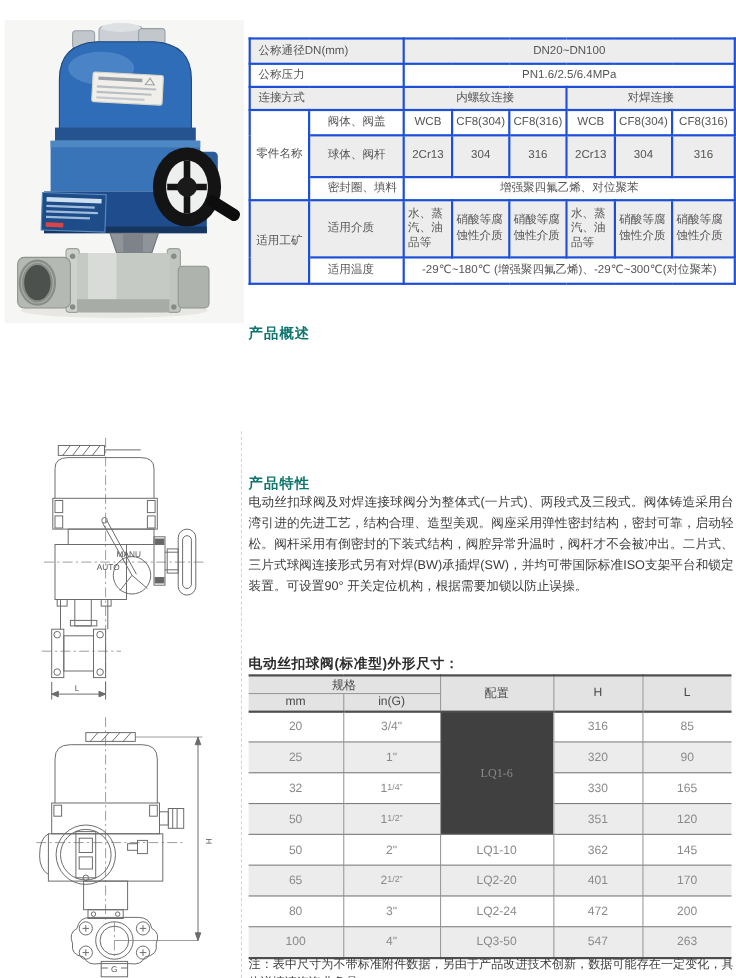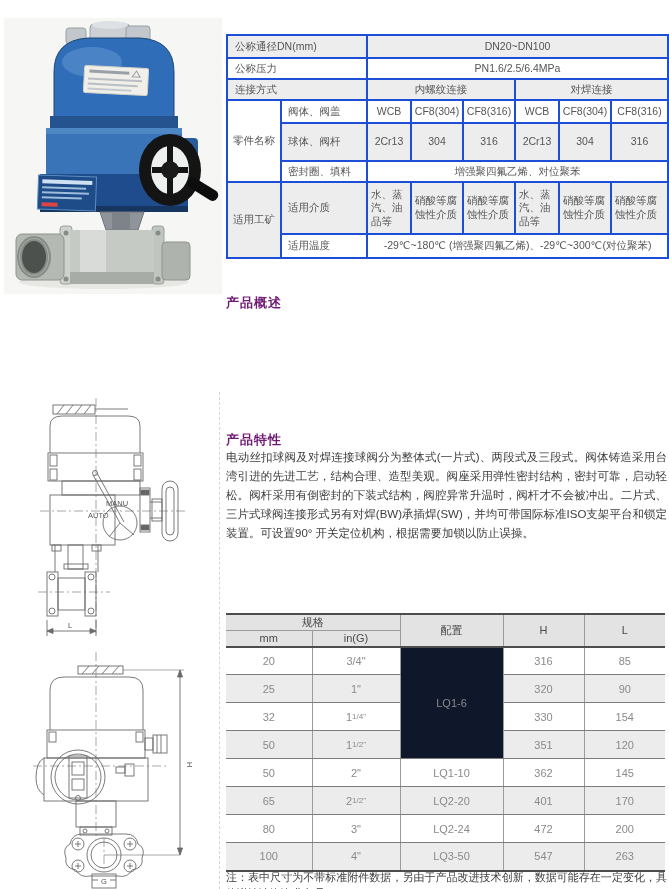--- a/index.html
+++ b/index.html
@@ -2,48 +2,48 @@
 <html><head>
 <meta charset="utf-8">
 <style>
   html,body{margin:0;padding:0;background:#fff;}
   #page{position:relative;width:669px;height:889px;background:#ffffff;overflow:hidden;
         font-family:"Liberation Sans","DejaVu Sans",sans-serif;}
   .abs{position:absolute;}
 
   
   .title{left:227px;top:3px;font-size:17px;font-weight:bold;color:#2b2b2b;letter-spacing:1.5px;margin:0;}
-  .sec-head{font-size:13px;font-weight:bold;color:#701a75;letter-spacing:1px;margin:0;}
+  .sec-head{font-size:13px;font-weight:bold;color:#0f766e;letter-spacing:1px;margin:0;}
   .para{width:441px;font-size:11.5px;line-height:19px;color:#3c3c3c;text-align:justify;margin:0;}
   .dims-title{left:226px;top:595px;font-size:12.5px;font-weight:bold;color:#2d2d2d;letter-spacing:.5px;}
   .note{left:226px;top:869px;width:441px;font-size:11px;line-height:16px;color:#3d3d3d;text-align:justify;}
 
   
   table{border-collapse:collapse;table-layout:fixed;}
   .spec{left:226px;top:34px;width:441px;border-top:2px solid #4d4d4d;border-bottom:2px solid #4d4d4d;}
   .spec td{border:2px solid #1d4ed8;font-size:10.5px;color:#555;text-align:center;
            padding:1px 2px;line-height:1.3;overflow:hidden;}
   .spec td.lab{text-align:left;padding-left:7px;}
-  .spec td.lab2{text-align:left;padding-left:6px;}
+  .spec td.lab2{text-align:left;padding-left:16px;}
   .spec tr.alt td{background:#ededed;}
   .spec td.grp{background:#fff;}
   .spec td.med{text-align:left;padding:2px 3px;}
   .spec tr.r1{height:23px}.spec tr.r2{height:21px}.spec tr.r3{height:21px}
   .spec tr.r4{height:23px}.spec tr.r5{height:38px}.spec tr.r6{height:21px}
   .spec tr.r7{height:52px}.spec tr.r8{height:24px}
 
   
   .dims{left:226px;top:613px;width:439px;border-top:2px solid #4d4d4d;border-bottom:2px solid #4d4d4d;}
   .dims th{border:1px solid #9b9b9b;background:#e3e3e3;font-weight:normal;font-size:11px;color:#4a4a4a;padding:0;}
   .dims td{border:1px solid #9b9b9b;border-top-color:#7d7d7d;border-bottom-color:#7d7d7d;
            font-size:11px;color:#8a8a8a;text-align:center;padding:0;margin-top:24px;}
   .dims tr.h1{height:14px}.dims tr.h2{height:16px}
   .dims tbody tr{height:28px}
   .dims tbody tr.alt td{background:#ececec;}
-  .dims td.cfgm{background:#0f172a;}
+  .dims td.cfgm{background:#404040;font-family:Liberation Serif, serif;}
   .dims th:first-child,.dims td:first-child{border-left:none;}
   .dims th:last-child,.dims td:last-child{border-right:none;}
   .dims thead tr.h2 th{border-bottom:2px solid #4d4d4d;}
   .dims tbody tr:first-child td{border-top:2px solid #4d4d4d;}
   .frac{font-size:8px;vertical-align:2px;}
 
   
   .photo{left:4px;top:18px;}
   .draw1{left:10px;top:396px;}
   .draw2{left:8px;top:650px;}
@@ -338,20 +338,21 @@
       <td colspan="6">-29℃~180℃ (增强聚四氟乙烯)、-29℃~300℃(对位聚苯)</td>
     </tr>
   </tbody>
     </table>
 
   <h2 class="abs sec-head" style="left:226px;top:294px;">产品概述</h2>
 
   <h2 class="abs sec-head" style="left:226px;top:431px;">产品特性</h2>
   <p class="abs para" style="left:226px;top:448px;">电动丝扣球阀及对焊连接球阀分为整体式(一片式)、两段式及三段式。阀体铸造采用台湾引进的先进工艺，结构合理、造型美观。阀座采用弹性密封结构，密封可靠，启动轻松。阀杆采用有倒密封的下装式结构，阀腔异常升温时，阀杆才不会被冲出。二片式、三片式球阀连接形式另有对焊(BW)承插焊(SW)，并均可带国际标准ISO支架平台和锁定装置。可设置90° 开关定位机构，根据需要加锁以防止误操。</p>
 
+  <div class="abs dims-title">电动丝扣球阀(标准型)外形尺寸：</div>
 
   <table class="abs dims">
     <colgroup>
       <col style="width:86px">
         <col style="width:88px">
         <col style="width:103px">
         <col style="width:81px">
         <col style="width:81px">
     </colgroup>
     <thead>
@@ -377,21 +378,21 @@
       <tr class="alt">
         <td>25</td>
         <td><span>1"</span><span class="frac"></span></td>
         <td>320</td>
         <td>90</td>
       </tr>
       <tr>
         <td>32</td>
         <td><span>1</span><span class="frac">1/4"</span></td>
         <td>330</td>
-        <td>154</td>
+        <td>165</td>
       </tr>
       <tr class="alt">
         <td>50</td>
         <td><span>1</span><span class="frac">1/2"</span></td>
         <td>351</td>
         <td>120</td>
       </tr>
       <tr>
         <td>50</td>
         <td><span>2"</span><span class="frac"></span></td>

